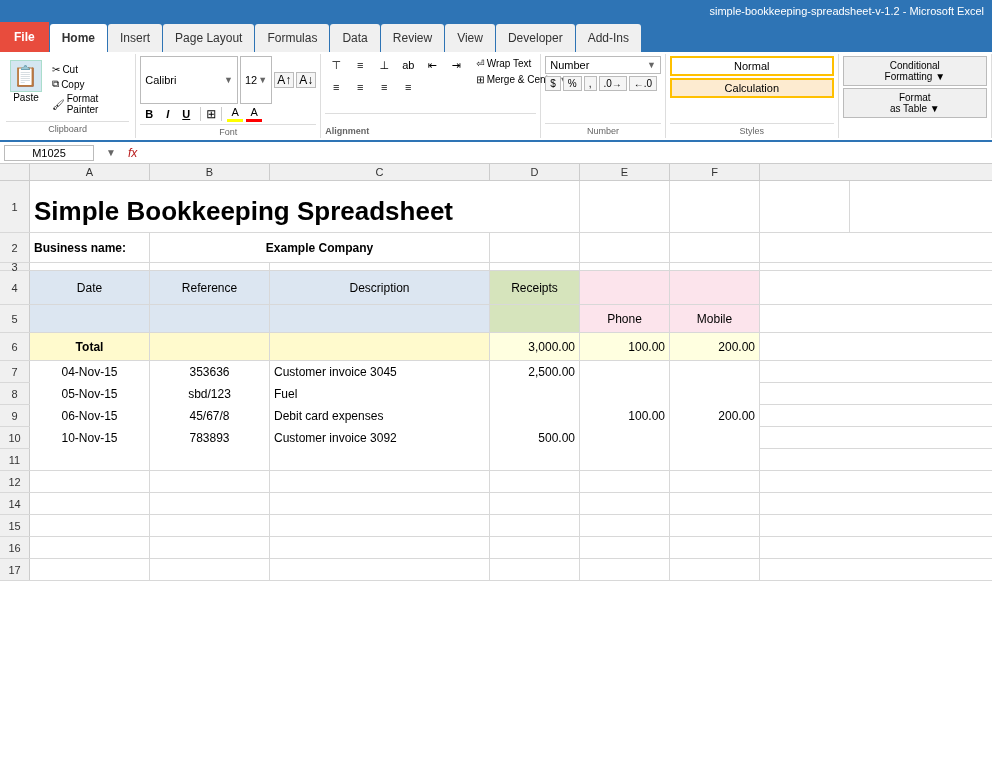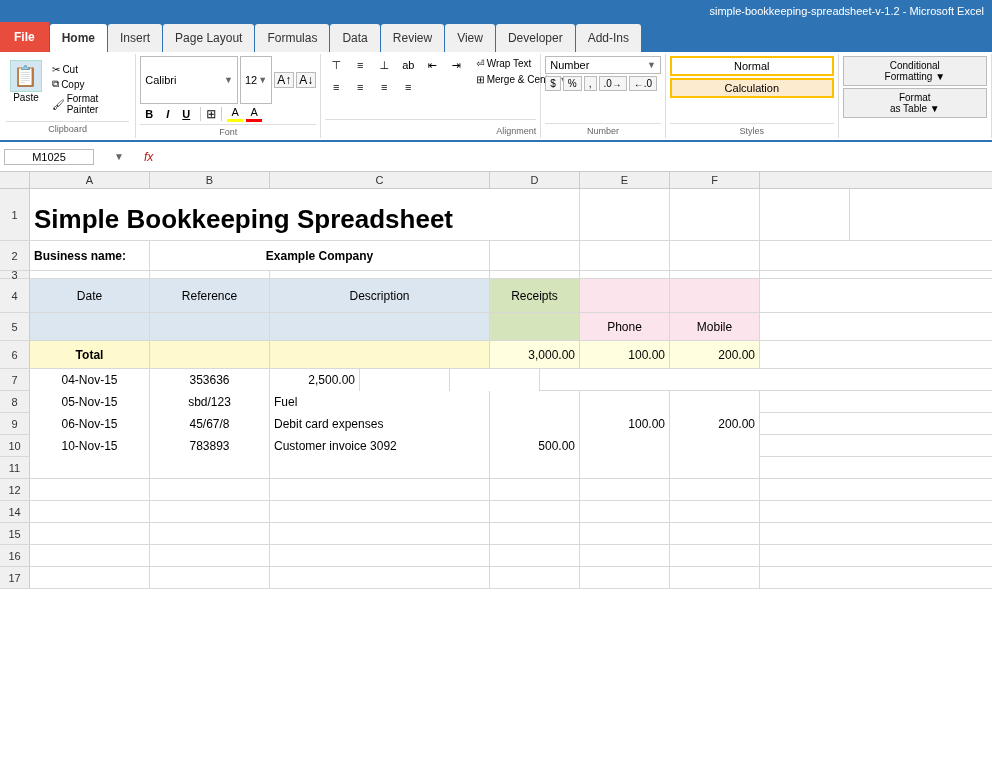--- a/index.html
+++ b/index.html
@@ -240,24 +240,25 @@
       border: 1px solid transparent;
       background: transparent;
       display: flex;
       align-items: center;
       gap: 2px;
       white-space: nowrap;
     }
     .align-label {
       font-size: 9px;
       color: #666;
-      text-align: right;
+      text-align: left;
       border-top: 1px solid #ddd;
       margin-top: auto;
-      padding-top: 6px;
+      padding-top: 12px;
+      font-weight: bold;
     }
 
     
     .number-group {
       padding: 2px 4px;
       border-right: 1px solid #ddd;
       display: flex;
       flex-direction: column;
       width: 130px;
     }
@@ -347,25 +348,25 @@
       background: #f0f0f0;
       cursor: pointer;
       text-align: center;
       margin-bottom: 2px;
     }
 
     
     .formula-bar {
       display: flex;
       align-items: center;
-      height: 30px;
+      height: 22px;
       border-bottom: 1px solid #ccc;
       background: white;
       padding: 0 4px;
-      gap: 20px;
+      gap: 12px;
     }
     .name-box {
       width: 90px;
       border: 1px solid #bbb;
       padding: 1px 4px;
       font-size: 11px;
       text-align: center;
     }
     .formula-arrow {
       font-size: 10px;
@@ -737,20 +738,21 @@
       </div>
       <div class="cell col-f bg-light-yellow right">
         <span>200.00</span>
       </div>
     </div>
 
     <div class="sheet-row row-std">
       <div class="row-num">7</div>
       <div class="cell col-a bg-white center">04-Nov-15</div>
       <div class="cell col-b bg-white center">353636</div>
+      <div class="cell col-c bg-white">Customer invoice 3045</div>
       <div class="cell col-d bg-white right">2,500.00</div>
       <div class="cell col-e bg-white right"></div>
       <div class="cell col-f bg-white right"></div>
     </div>
 
     <div class="sheet-row row-std">
       <div class="row-num">8</div>
       <div class="cell col-a bg-white center">05-Nov-15</div>
       <div class="cell col-b bg-white center">sbd/123</div>
       <div class="cell col-c bg-white">Fuel</div>

